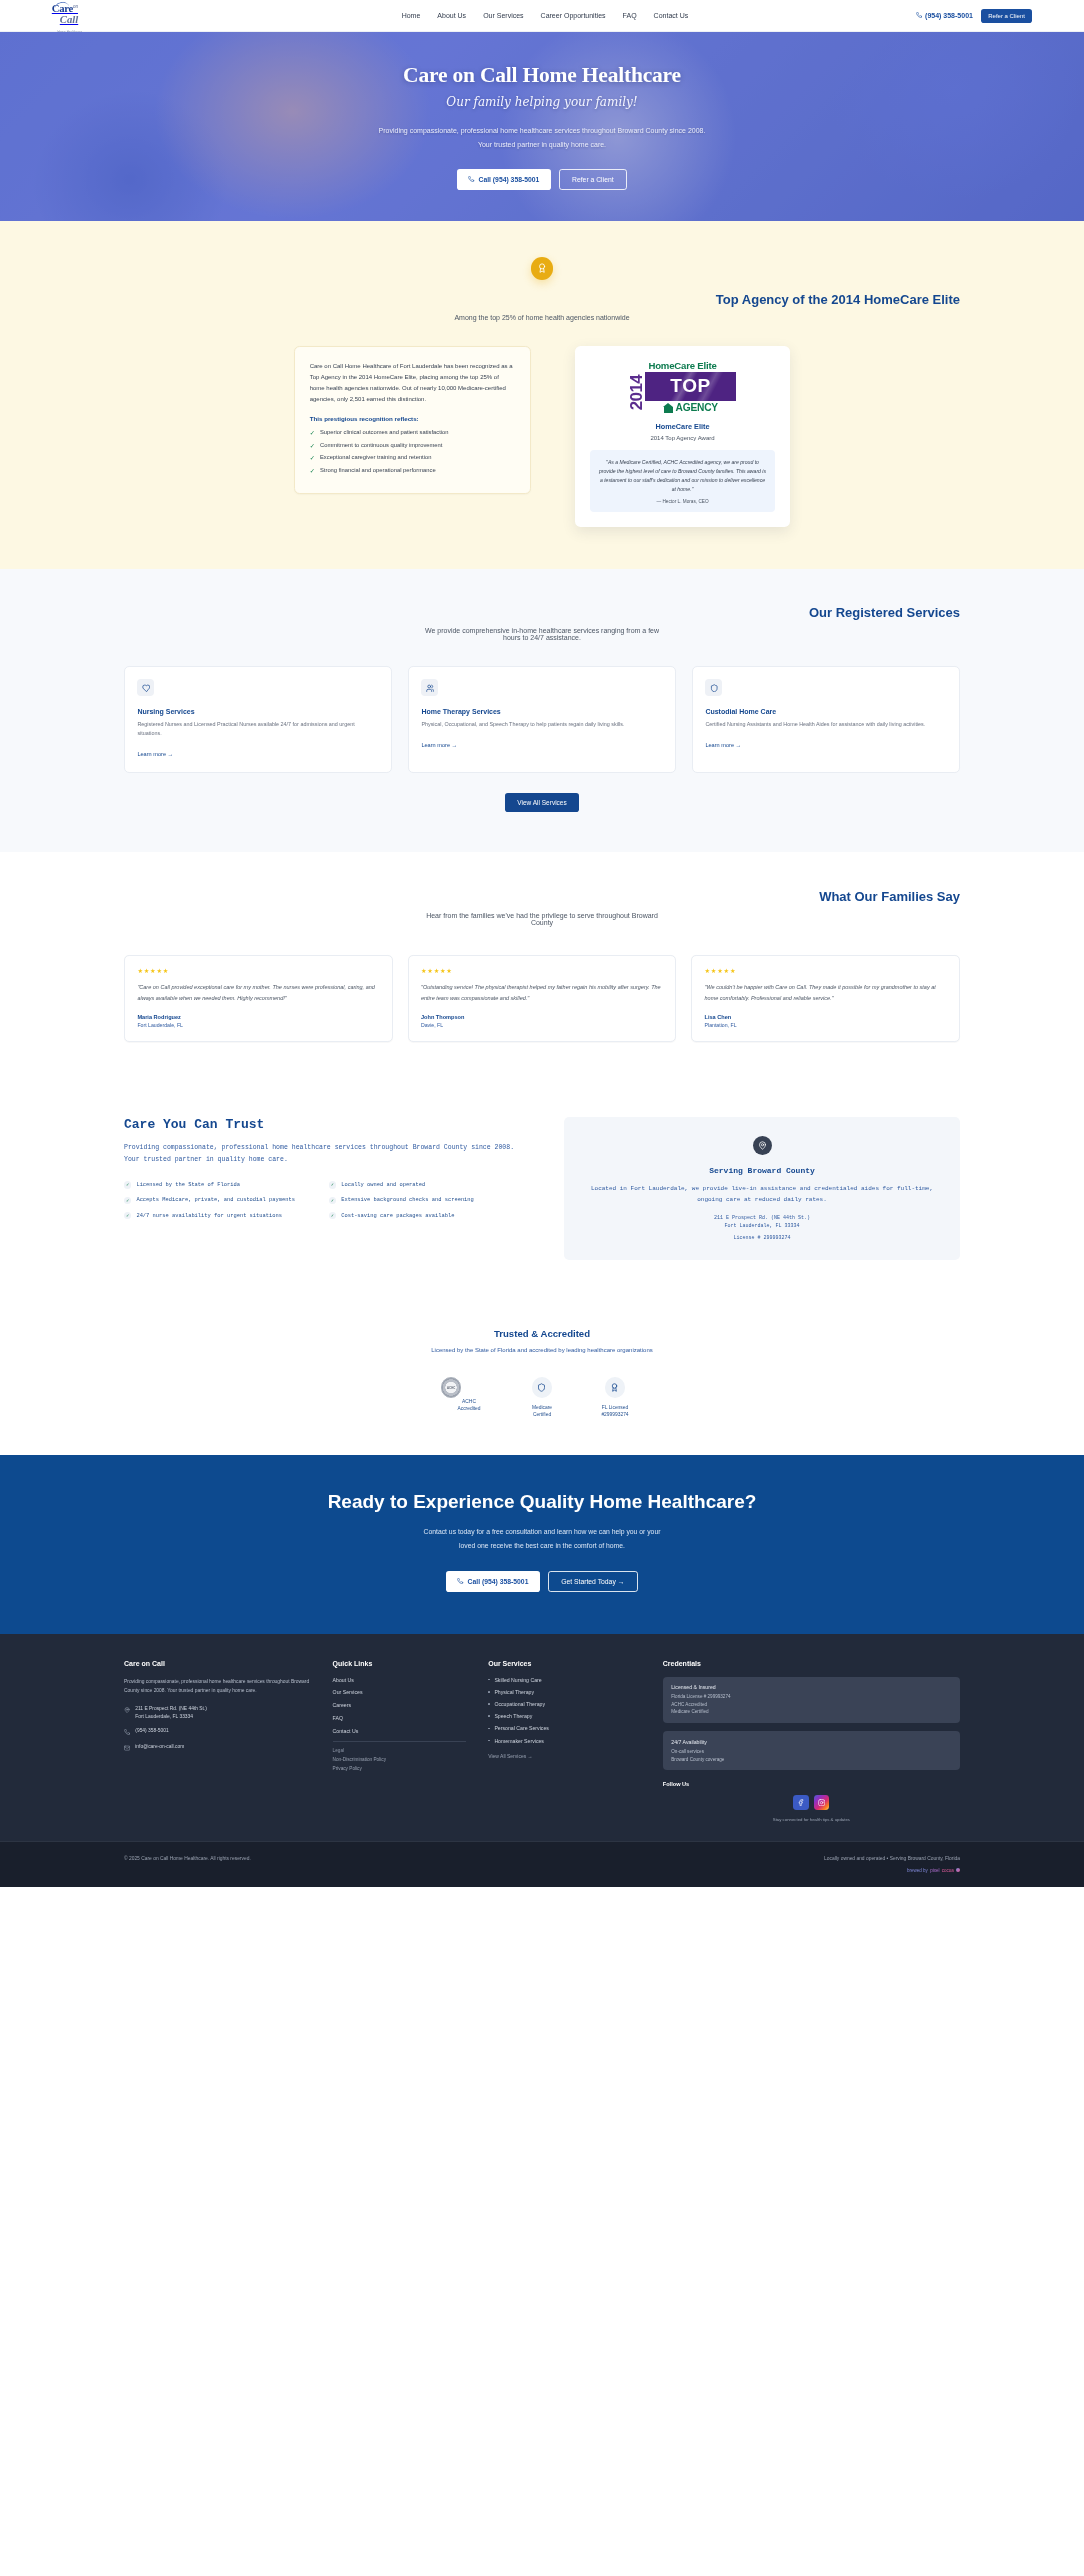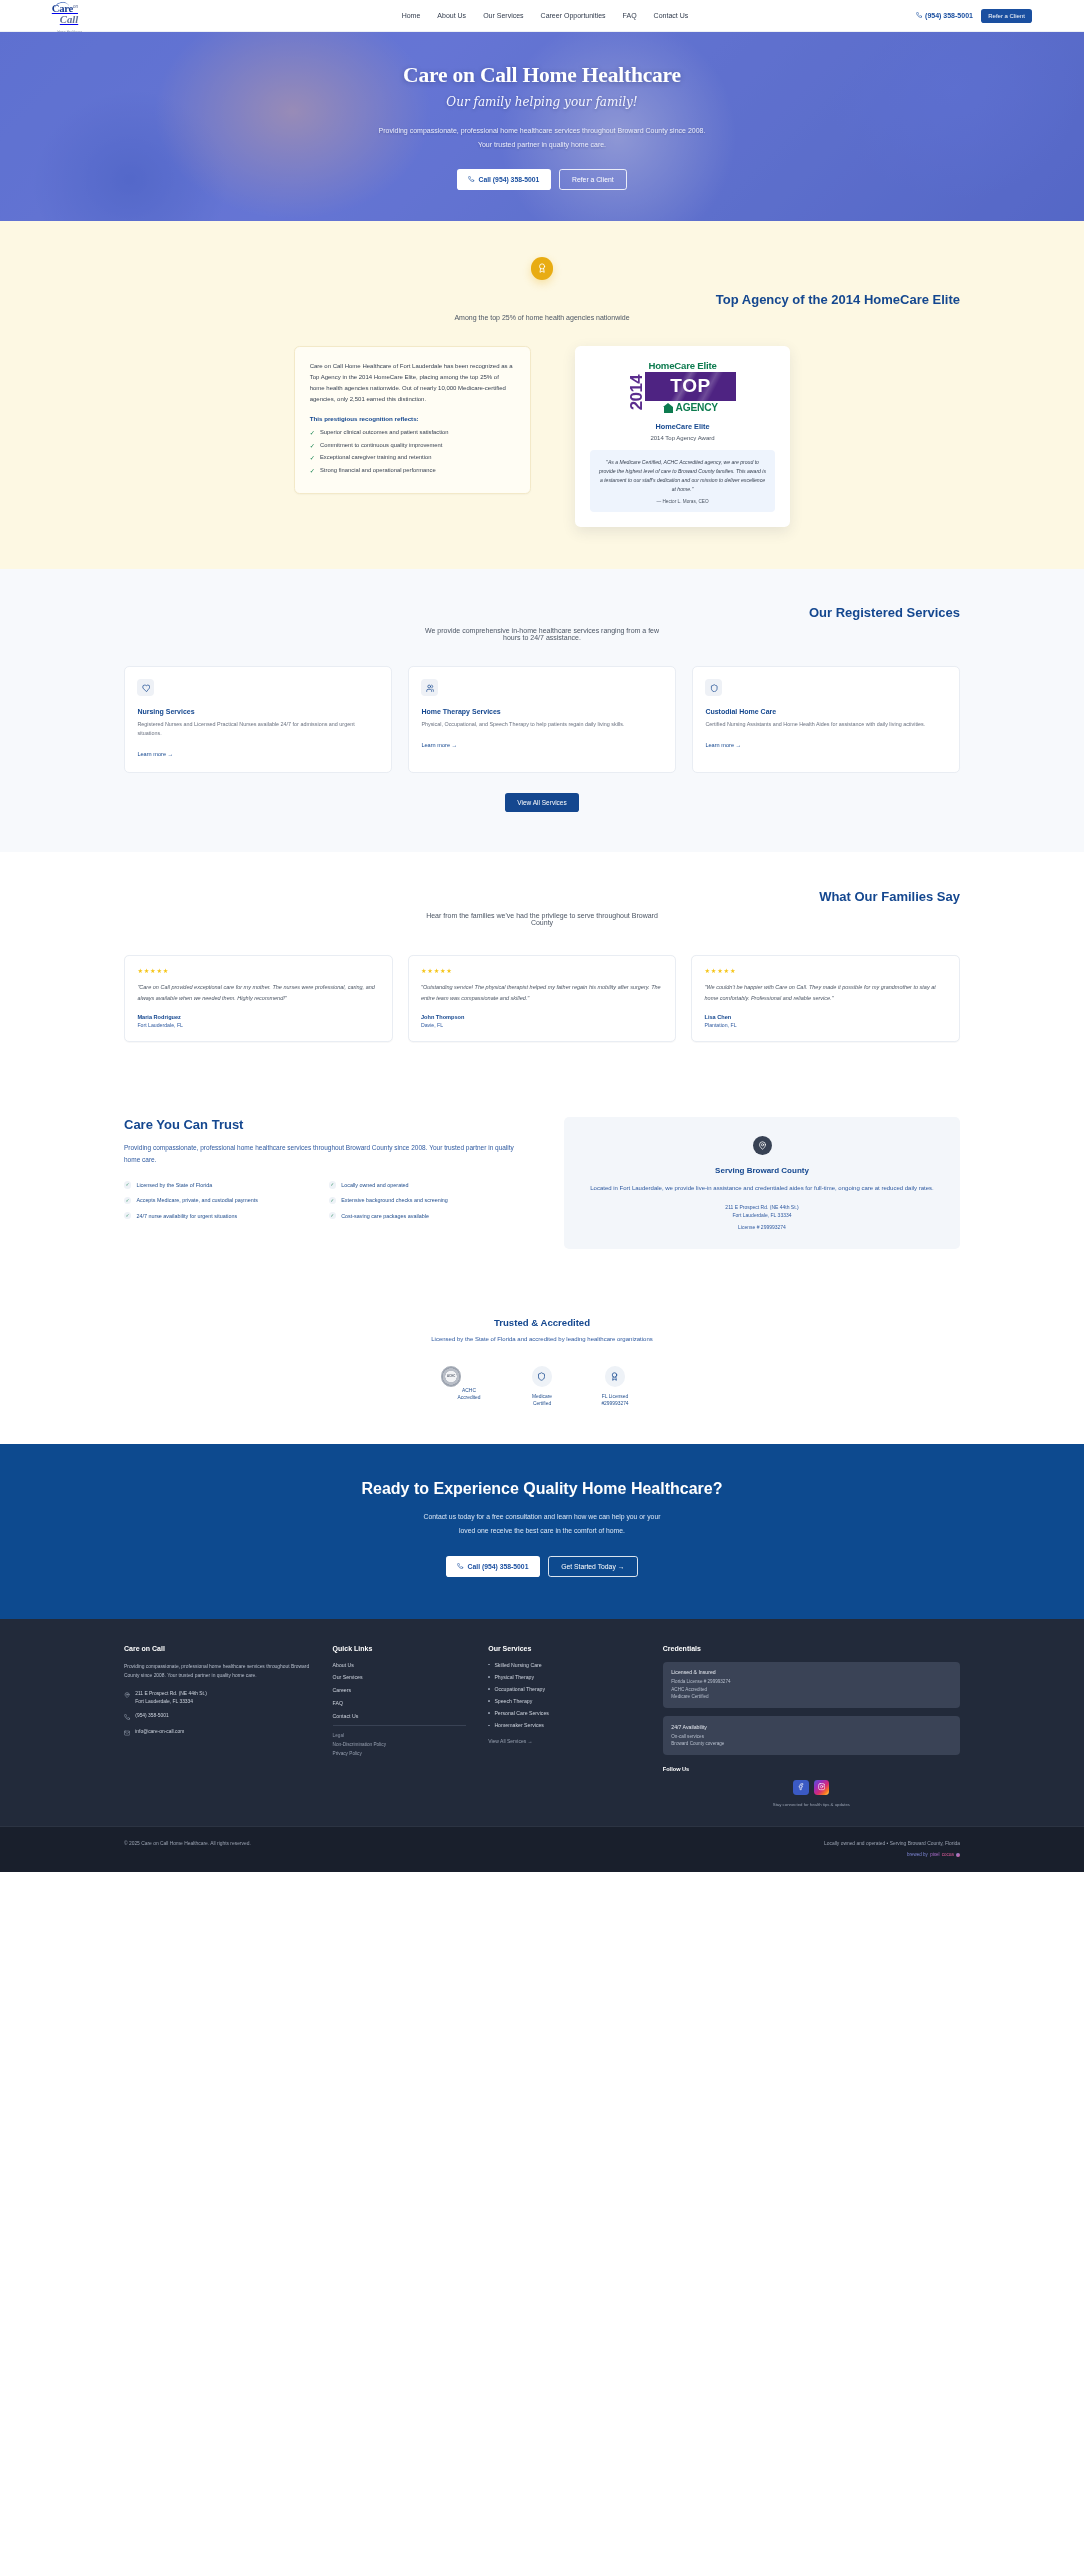--- a/index.html
+++ b/index.html
@@ -153,21 +153,21 @@
   .testi-section { background: #fff; padding: 37px 0 43px; }
   .testi-grid { display: grid; grid-template-columns: repeat(3, 1fr); gap: 14.7px; margin-top: 29px; }
   .testi-card { background: #fff; border: 0.6px solid #e9edf3; border-radius: 5.1px; padding: 11.3px 12.4px 13.6px; box-shadow: 0 0.6px 1.1px rgba(0,0,0,.03); }
   .stars { color: #f5c518; font-size: 6.2px; letter-spacing: 0.8px; }
   .testi-quote { font-size: 5.5px; font-style: italic; color: #4b5563; line-height: 1.85; margin-top: 8.5px; }
   .testi-name { font-size: 5.6px; font-weight: bold; color: #14478f; margin-top: 11.3px; }
   .testi-loc { font-size: 5.2px; color: #2f5aa0; margin-top: 1.7px; }
 
   
   .trust-section { background: #fff; padding: 32px 0 34px; }
-  .trust-grid { display: grid; grid-template-columns: 1fr 1fr; gap: 44px; align-items: start; }
+  .trust-grid { display: grid; grid-template-columns: 1fr 1fr; gap: 44px; align-items: start; font-family: Liberation Mono, monospace; }
   .trust-title { font-size: 13px; font-weight: bold; color: #14478f; }
   .trust-para { font-size: 6.5px; color: #2f5aa0; line-height: 1.85; margin-top: 9.6px; }
   .trust-list { display: grid; grid-template-columns: 1fr 1fr; gap: 6.8px 13.6px; margin-top: 14.7px; }
   .trust-item { display: flex; gap: 5.1px; align-items: flex-start; }
   .trust-chk {
     flex: 0 0 auto; width: 7.3px; height: 7.3px; border-radius: 50%; background: #eef2f7;
     display: flex; align-items: center; justify-content: center; color: #12804d; font-size: 4.5px; margin-top: 0.6px;
   }
   .trust-item-text { font-size: 5.4px; color: #24508f; line-height: 1.6; }
   .serving-card { background: #f3f6fa; border-radius: 5.1px; padding: 19px 22.6px 19px; text-align: center; }
@@ -194,21 +194,21 @@
     width: 20.3px; height: 20.3px; border-radius: 50%;
     background: radial-gradient(circle, #f2f3f5 0 42%, #b9bec7 44% 62%, #9aa1ad 64% 78%, #c6cad2 80% 100%);
     display:flex; align-items:center; justify-content:center;
     font-size: 2.8px; color:#5c6472; font-weight: bold;
     border: 0.6px solid #aab0ba;
   }
   .accred-label { font-size: 4.9px; color: #24508f; line-height: 1.55; }
 
   
   .cta-section { background: #0d4a8f; padding: 36px 0 42px; text-align: center; }
-  .cta-title { font-size: 16px; font-weight: bold; color: #fff; }
+  .cta-title { font-size: 19px; font-weight: bold; color: #fff; }
   .cta-sub { font-size: 6.8px; color: #dce8f7; margin-top: 12.4px; line-height: 2.0; }
   .cta-btns { margin-top: 18px; display: flex; justify-content: center; gap: 8px; }
 
   
   .site-footer { background: #222a3a; padding: 26px 0 0; }
   .footer-grid { display: grid; grid-template-columns: 186px 133px 152px 1fr; gap: 22.6px; }
   .f-head { font-size: 7px; font-weight: bold; color: #fff; margin-bottom: 9.6px; }
   .f-about { font-size: 4.9px; color: #b7bfcd; line-height: 1.85; }
   .f-contact { margin-top: 10.7px; }
   .f-contact-row { display: flex; gap: 5.1px; align-items: flex-start; margin-bottom: 6.2px; }

